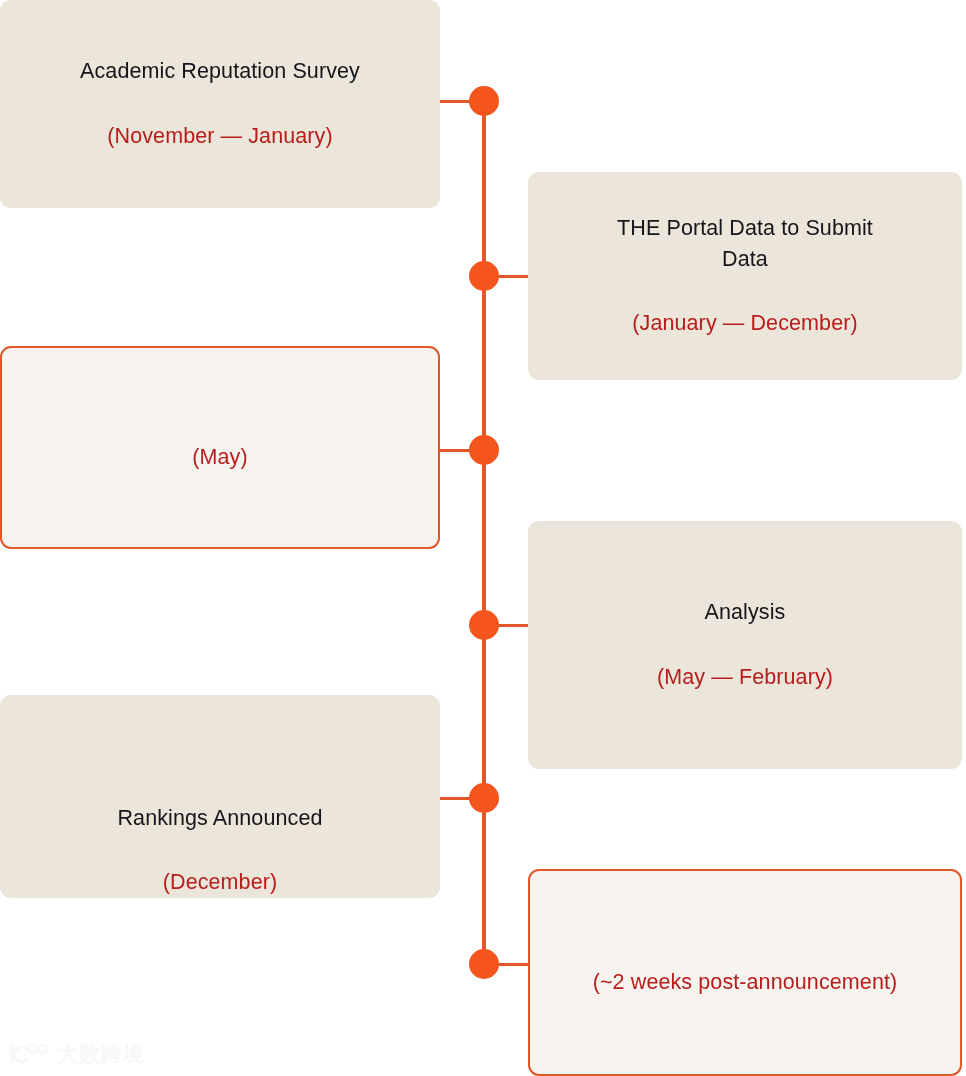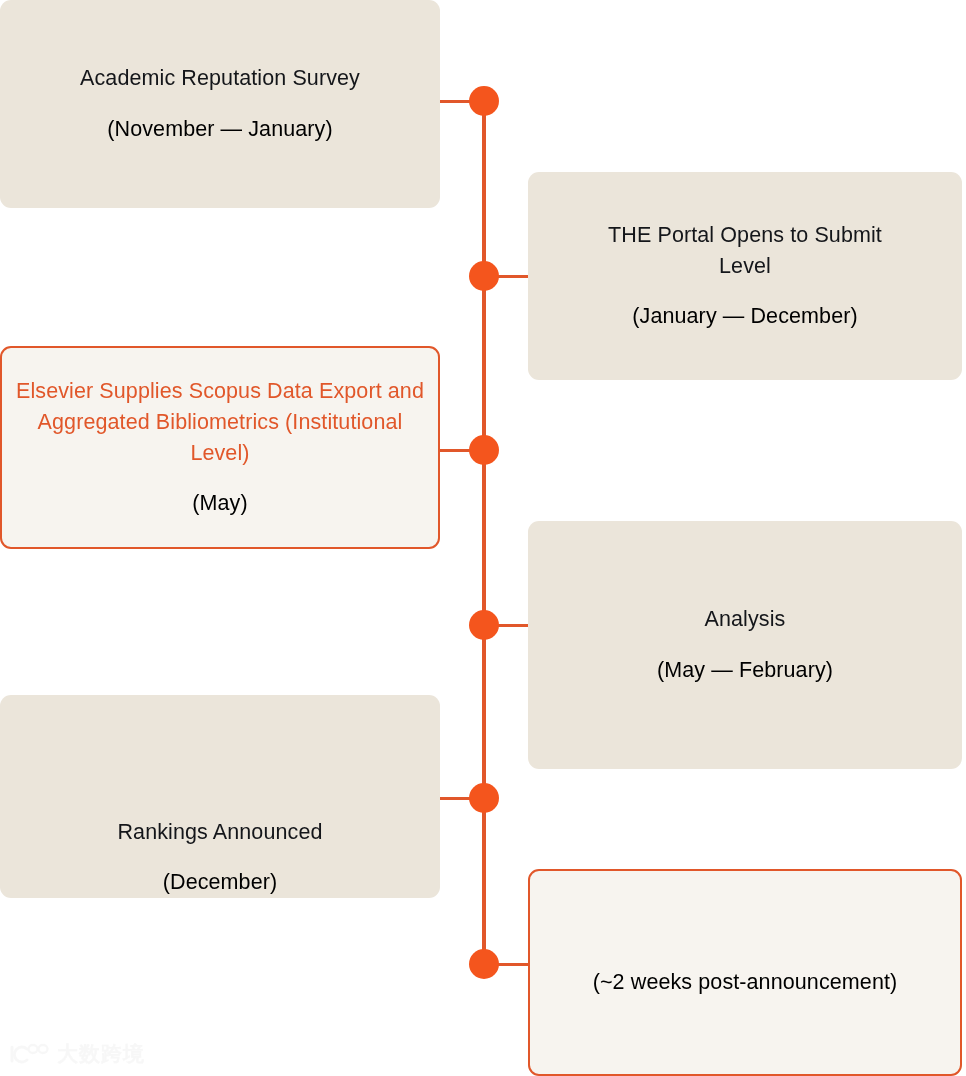--- a/index.html
+++ b/index.html
@@ -52,39 +52,40 @@
     display: flex;
     flex-direction: column;
     align-items: center;
     justify-content: center;
     text-align: center;
     border-radius: 11px;
     z-index: 2;
   }
   .card.plain {
     background: #EBE5DA;
+    gap: 14px;
   }
   .card.accent {
     background: #F7F4EF;
     border: 2px solid #E1572A;
   }
   .card-title {
     font-size: 21.5px;
     line-height: 1.42;
     color: #14161a;
     padding: 0 14px;
     letter-spacing: 0.1px;
   }
   .card.accent .card-title {
     color: #E1572A;
   }
   .card-period {
     font-size: 21.5px;
     line-height: 1.42;
-    color: #000000;
+    color: #b91c1c;
     margin-top: 20px;
     padding: 0 10px;
     letter-spacing: 0.1px;
   }
   .card.accent .card-period {
   }
 
   
   .card.left  { left: 0;     width: 440px; }
   .card.right { left: 528px; width: 434px; }
@@ -122,28 +123,27 @@
   <div class="connector" style="left:440px; top:100px; width:34px;"></div>
   <div class="dot" style="top:86px;"></div>
   <div class="card plain left" style="top:0px; height:208px;">
     <div class="card-title">Academic Reputation Survey</div>
     <div class="card-period">(November — January)</div>
   </div>
 
   <div class="connector" style="left:494px; top:275px; width:34px;"></div>
   <div class="dot" style="top:261px;"></div>
   <div class="card plain right" style="top:172px; height:208px;">
-    <div class="card-title" style="max-width:300px;">THE Portal Opens to Submit Level</div>
+    <div class="card-title" style="max-width:300px;">THE Portal Data to Submit Data</div>
     <div class="card-period">(January — December)</div>
   </div>
 
   <div class="connector" style="left:440px; top:449px; width:34px;"></div>
   <div class="dot" style="top:435px;"></div>
   <div class="card accent left" style="top:346px; height:203px;">
-    <div class="card-title" style="padding:0 4px;">Elsevier Supplies Scopus Data Export and Aggregated Bibliometrics (Institutional Level)</div>
     <div class="card-period">(May)</div>
   </div>
 
   <div class="connector" style="left:494px; top:624px; width:34px;"></div>
   <div class="dot" style="top:610px;"></div>
   <div class="card plain right" style="top:521px; height:248px;">
     <div class="card-title">Analysis</div>
     <div class="card-period">(May — February)</div>
   </div>
 

